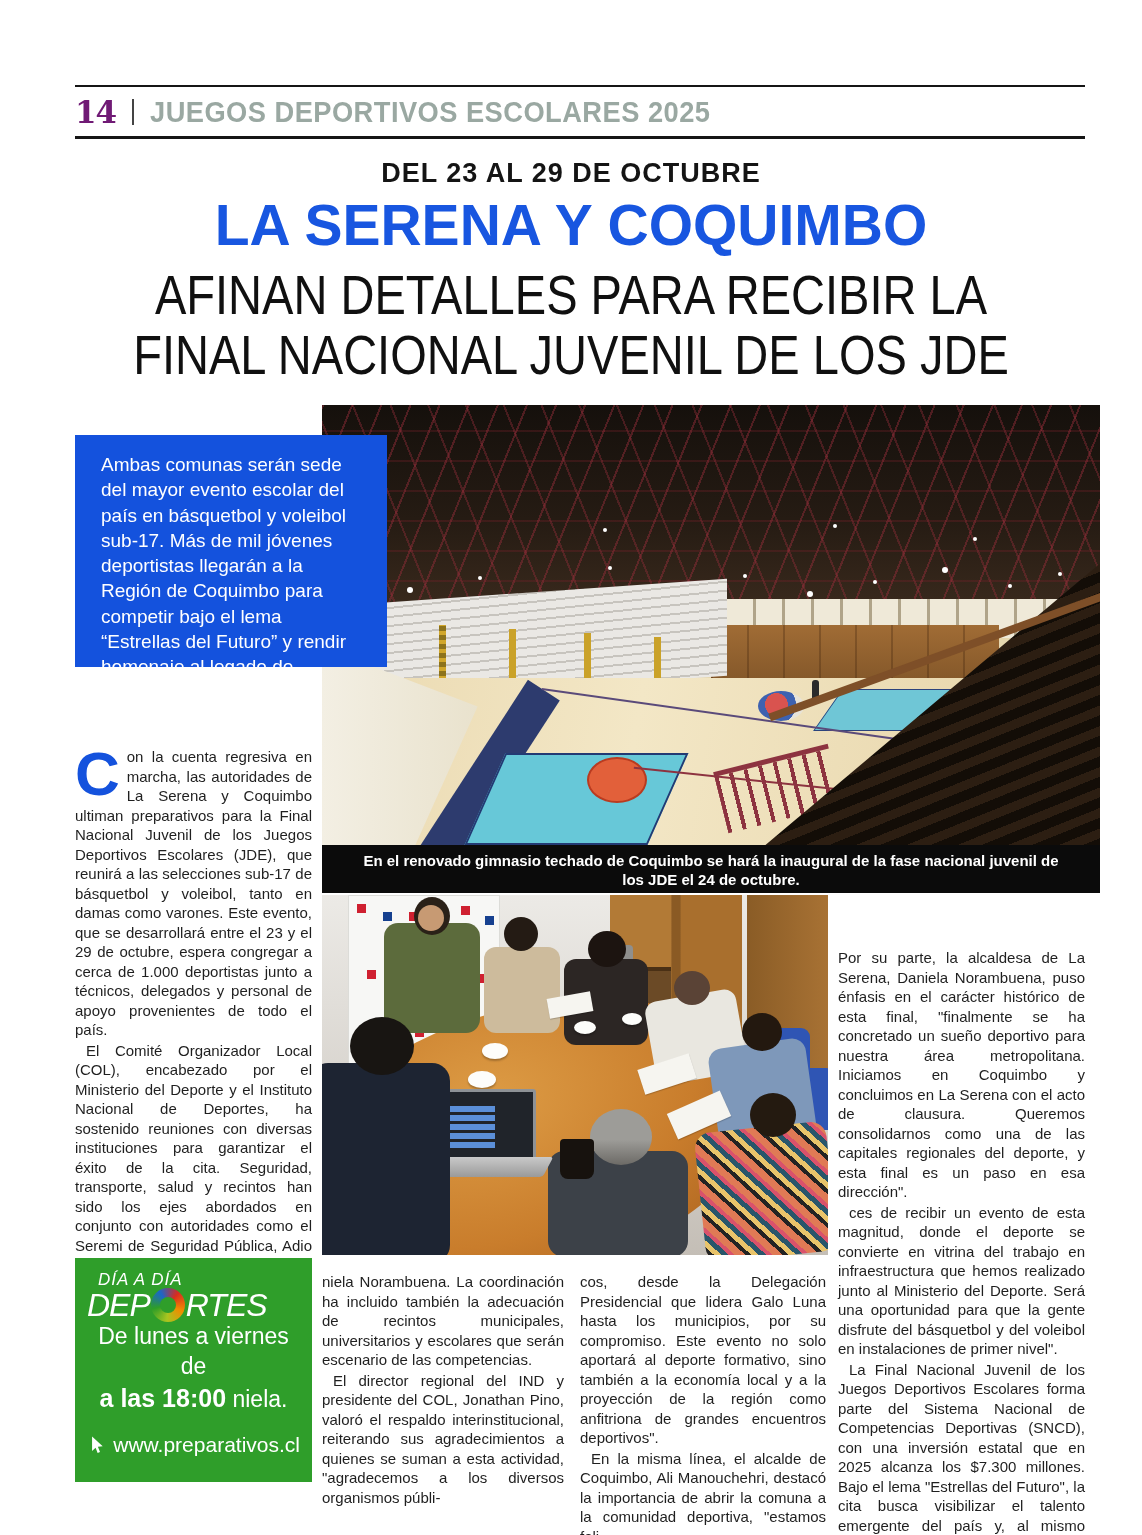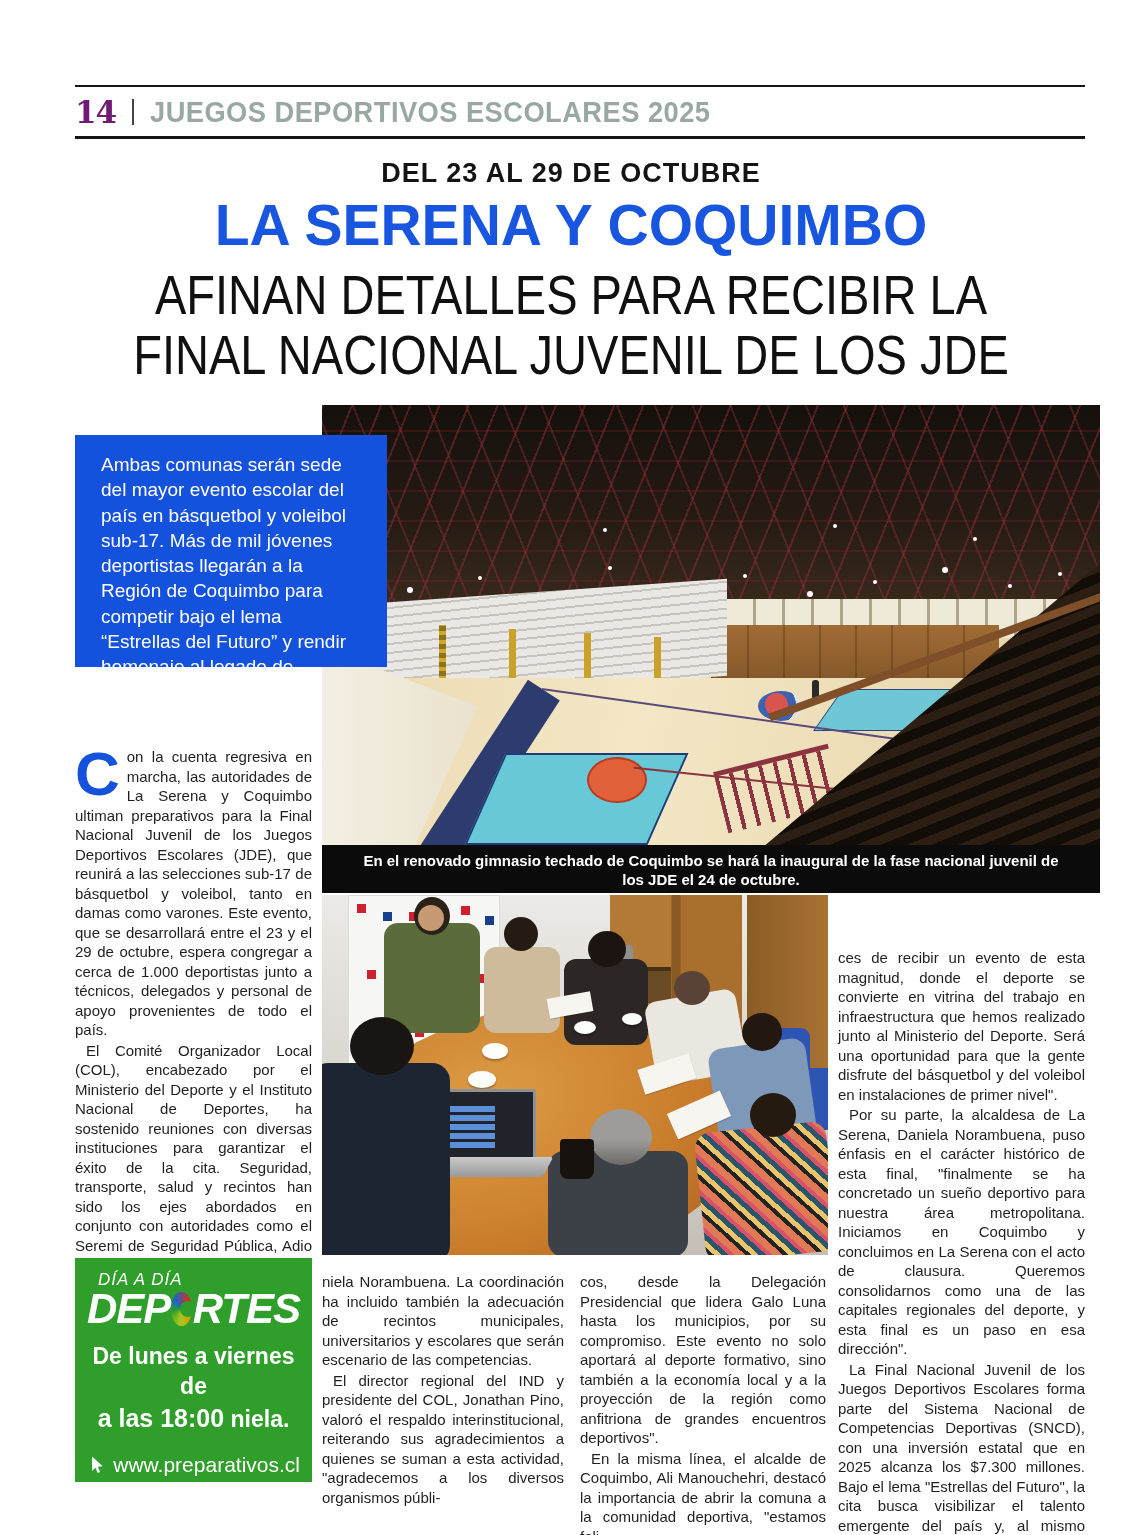--- a/index.html
+++ b/index.html
@@ -148,26 +148,26 @@
   .col1{left:75px;top:747px;width:237px;}
   .col2{left:322px;top:1272px;width:242px;}
   .col3{left:580px;top:1272px;width:246px;}
   .col4{left:838px;top:948px;width:247px;}
   .dropcap{float:left;color:#1452dd;font-weight:700;font-size:62px;line-height:48px;padding:3px 7px 0 0;}
 
   
   .ad{position:absolute;left:75px;top:1258px;width:237px;height:224px;background:#2f9e2a;color:#fff;
       box-sizing:border-box;padding:12px 12px 10px;overflow:hidden;}
   .ad-kicker{font-style:italic;font-size:17px;font-weight:500;letter-spacing:1px;margin-left:11px;}
-  .ad-brandrow{display:flex;align-items:center;font-style:italic;font-weight:700;font-size:42px;
+  .ad-brandrow{display:flex;align-items:center;font-style:italic;font-weight:400;font-size:32px;
       letter-spacing:-1px;line-height:1;margin-top:-2px;}
   .ad-swirl{display:inline-block;width:34px;height:34px;border-radius:50%;margin:0 1px;position:relative;
       background:conic-gradient(from 40deg,#d92b1f,#f08c00,#a7c520,#2e9e28,#1b66c9,#d92b1f);}
   .ad-swirl-hole{position:absolute;left:9px;top:9px;width:16px;height:16px;border-radius:50%;background:#2f9e2a;}
-  .ad-sched{text-align:center;font-size:23px;margin-top:12px;line-height:1.3;font-weight:bold;}
+  .ad-sched{text-align:center;font-size:23px;line-height:1.3;}
   .ad-sched b{font-size:25px;}
   .ad-webrow{display:flex;align-items:center;justify-content:center;margin-top:18px;font-size:21px;gap:6px;}
 </style>
 </head>
 <body>
 
 <div class="page">
 
   <div class="rule-top"></div>
   <div class="hdr">
@@ -261,22 +261,22 @@
   </div>
   <div class="col col2">
     <p>niela Norambuena. La coordinación ha incluido también la adecuación de recintos municipales, universitarios y escolares que serán escenario de las competencias.</p>
     <p>El director regional del IND y presidente del COL, Jonathan Pino, valoró el respaldo interinstitucional, reiterando sus agradecimientos a quienes se suman a esta actividad, "agradecemos a los diversos organismos públi-</p>
   </div>
   <div class="col col3">
     <p>cos, desde la Delegación Presidencial que lidera Galo Luna hasta los municipios, por su compromiso. Este evento no solo aportará al deporte formativo, sino también a la economía local y a la proyección de la región como anfitriona de grandes encuentros deportivos".</p>
     <p>En la misma línea, el alcalde de Coquimbo, Ali Manouchehri, destacó la importancia de abrir la comuna a la comunidad deportiva, "estamos feli-</p>
   </div>
   <div class="col col4">
+    <p>Por su parte, la alcaldesa de La Serena, Daniela Norambuena, puso énfasis en el carácter histórico de esta final, "finalmente se ha concretado un sueño deportivo para nuestra área metropolitana. Iniciamos en Coquimbo y concluimos en La Serena con el acto de clausura. Queremos consolidarnos como una de las capitales regionales del deporte, y esta final es un paso en esa dirección".</p>
     <p>ces de recibir un evento de esta magnitud, donde el deporte se convierte en vitrina del trabajo en infraestructura que hemos realizado junto al Ministerio del Deporte. Será una oportunidad para que la gente disfrute del básquetbol y del voleibol en instalaciones de primer nivel".</p>
-    <p>Por su parte, la alcaldesa de La Serena, Daniela Norambuena, puso énfasis en el carácter histórico de esta final, "finalmente se ha concretado un sueño deportivo para nuestra área metropolitana. Iniciamos en Coquimbo y concluimos en La Serena con el acto de clausura. Queremos consolidarnos como una de las capitales regionales del deporte, y esta final es un paso en esa dirección".</p>
     <p>La Final Nacional Juvenil de los Juegos Deportivos Escolares forma parte del Sistema Nacional de Competencias Deportivas (SNCD), con una inversión estatal que en 2025 alcanza los $7.300 millones. Bajo el lema "Estrellas del Futuro", la cita busca visibilizar el talento emergente del país y, al mismo tiempo, conmemorar los 80 años del legado de Gabriela Mistral, símbolo de inspiración y transformación.</p>
   </div>
 
   <div class="ad">
     <div class="ad-kicker">DÍA A DÍA</div>
     <div class="ad-brandrow">
       <span>DEP</span>
       <span class="ad-swirl">
           <span class="ad-swirl-hole"></span>
         </span>

